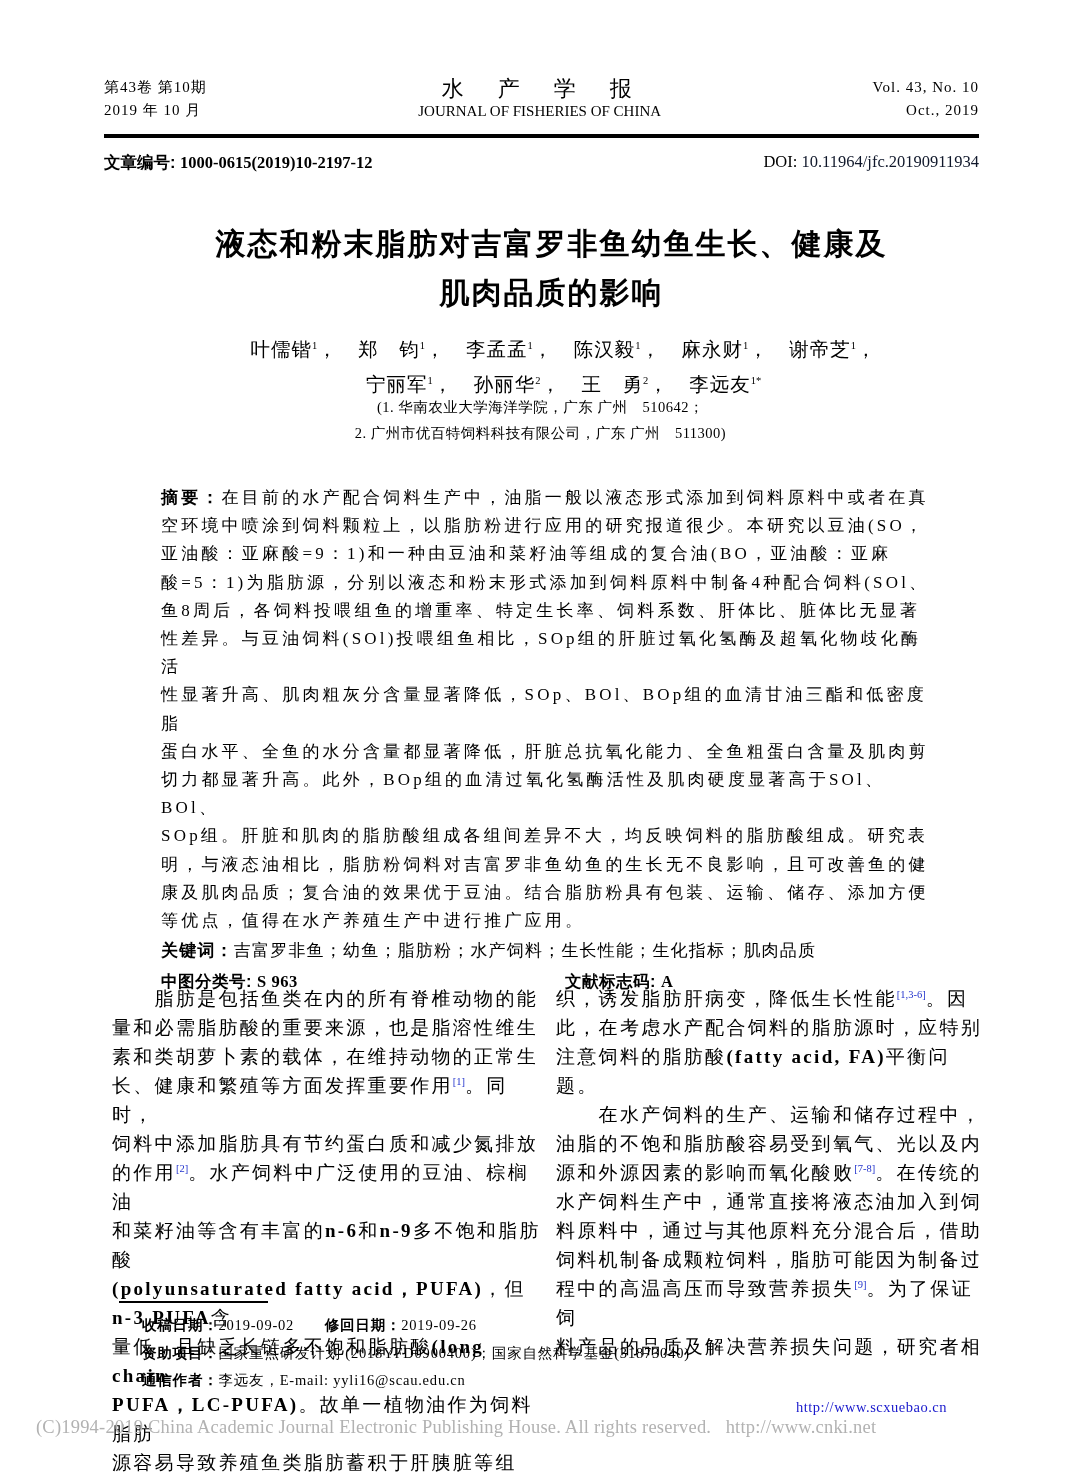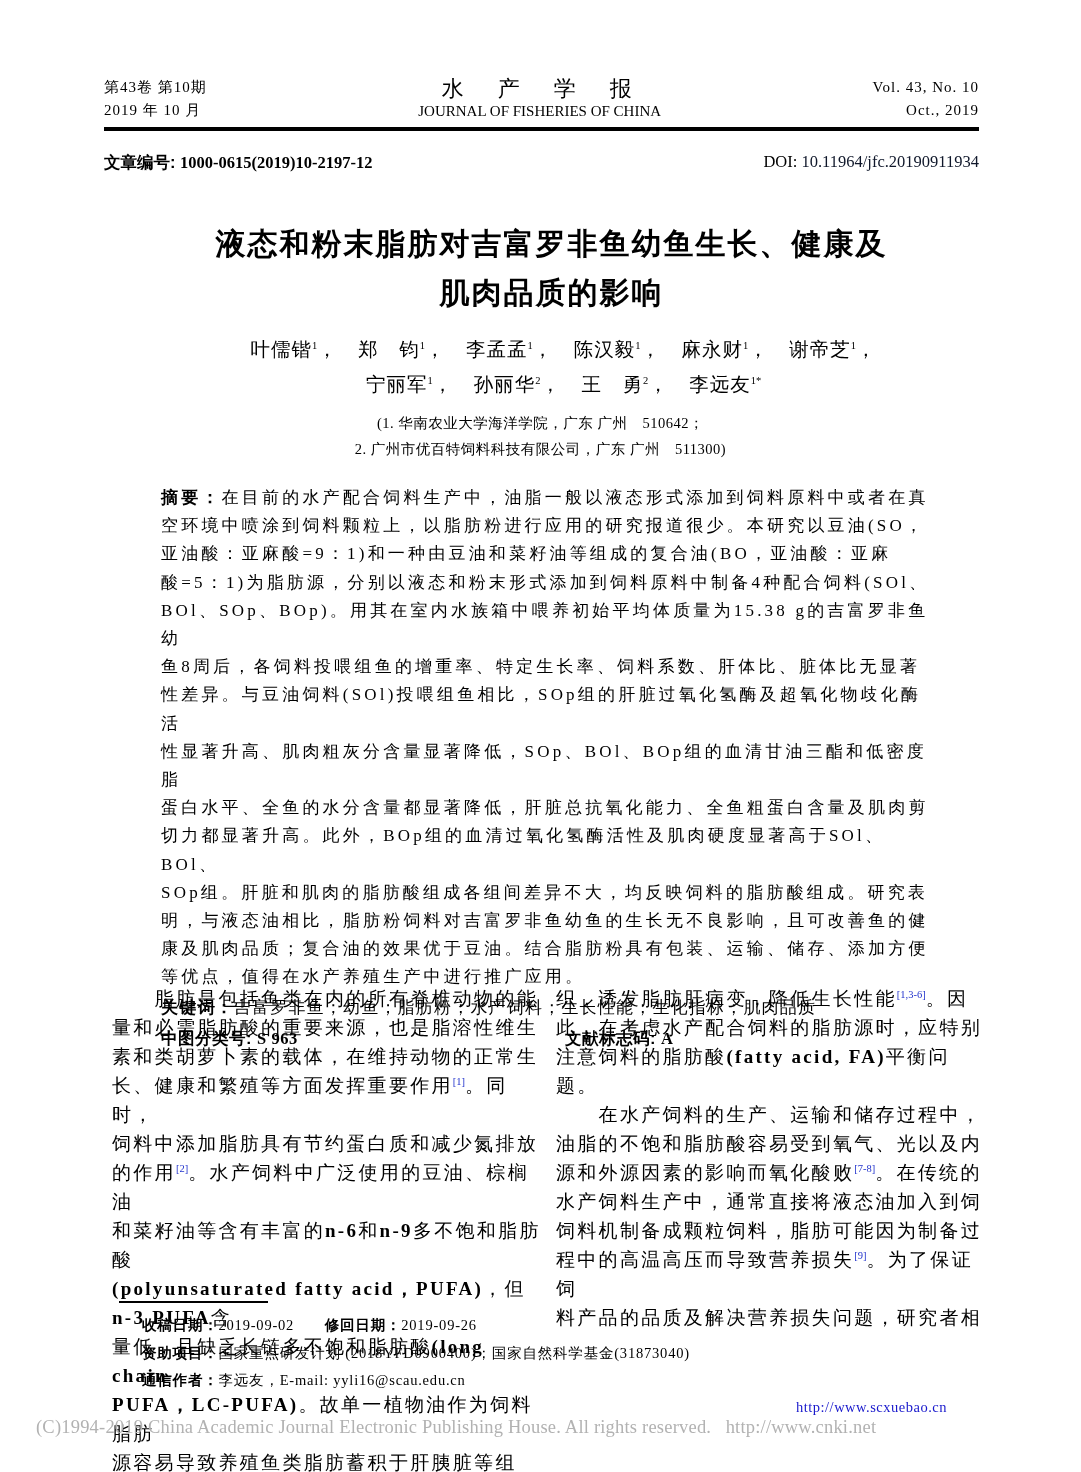--- a/index.html
+++ b/index.html
@@ -6,39 +6,39 @@
   .page{position:relative;width:1081px;height:1472px;background:#fff;color:#000;
         font-family:"Liberation Serif","DejaVu Serif",serif;overflow:hidden;}
   .tl{display:block;}
   .b{font-weight:bold;}
   .h{font-weight:bold;font-family:"Liberation Sans","DejaVu Sans",sans-serif;}
   sup{font-size:10.5px;line-height:0;vertical-align:super;letter-spacing:0;}
 
   
   .hdr{position:absolute;top:76px;left:104px;width:875px;display:flex;
        justify-content:space-between;align-items:flex-start;
-       border-bottom:4px solid #000;padding-bottom:5px;}
+       border-bottom:4px solid #000;padding-bottom:12px;}
   .hcol .tl{font-size:15px;line-height:23px;letter-spacing:1px;}
   .hcol.right{text-align:right;}
   .hcenter{text-align:center;}
   .jt{font-size:22px;line-height:25px;letter-spacing:6px;}
   .jte{font-size:15px;line-height:21px;}
 
   
   .meta{position:absolute;top:151px;left:104px;width:875px;display:flex;
         justify-content:space-between;}
   .meta .tl{font-size:16.5px;line-height:22px;}
 
   
   .title{position:absolute;top:208px;left:0;width:100%;margin:11px;text-align:center;
          font-family:"Liberation Sans","DejaVu Sans",sans-serif;font-weight:bold;}
   .title .tl{font-size:30px;line-height:49px;letter-spacing:2px;}
   .authors{position:absolute;top:332px;left:0;width:100%;text-align:center;}
   .authors .tl{font-size:19.5px;line-height:35px;letter-spacing:1px;padding-left:46px;}
-  .affil{position:absolute;top:410px;left:0;width:100%;text-align:center;}
+  .affil{position:absolute;top:394px;left:0;width:100%;text-align:center;}
   .affil .tl{font-size:14.5px;line-height:26px;letter-spacing:0.5px;}
 
   
   .absarea{position:absolute;top:484px;left:161px;width:778px;}
   .abs .tl{font-size:17px;line-height:28.2px;letter-spacing:3.2px;}
   .kw .tl{font-size:17px;line-height:28px;letter-spacing:1.2px;margin-top:2px;}
   .clcrow{display:flex;margin-top:2px;}
   .clc{width:404px;}
   .clc .tl,.dcode .tl{font-size:16.5px;line-height:28px;letter-spacing:0.5px;}
 
@@ -101,21 +101,20 @@
       <div class="tl"><span>(1. 华南农业大学海洋学院，广东 广州　510642；</span></div>
       <div class="tl"><span>2. 广州市优百特饲料科技有限公司，广东 广州　511300)</span></div>
     </div>
 
   <section class="absarea">
     <div class="abs">
         <div class="tl"><span class="h">摘要：</span><span>在目前的水产配合饲料生产中，油脂一般以液态形式添加到饲料原料中或者在真</span></div>
         <div class="tl"><span>空环境中喷涂到饲料颗粒上，以脂肪粉进行应用的研究报道很少。本研究以豆油(SO，</span></div>
         <div class="tl"><span>亚油酸：亚麻酸=9：1)和一种由豆油和菜籽油等组成的复合油(BO，亚油酸：亚麻</span></div>
         <div class="tl"><span>酸=5：1)为脂肪源，分别以液态和粉末形式添加到饲料原料中制备4种配合饲料(SOl、</span></div>
-        <div class="tl"><span>BOl、SOp、BOp)。用其在室内水族箱中喂养初始平均体质量为15.38 g的吉富罗非鱼幼</span></div>
         <div class="tl"><span>鱼8周后，各饲料投喂组鱼的增重率、特定生长率、饲料系数、肝体比、脏体比无显著</span></div>
         <div class="tl"><span>性差异。与豆油饲料(SOl)投喂组鱼相比，SOp组的肝脏过氧化氢酶及超氧化物歧化酶活</span></div>
         <div class="tl"><span>性显著升高、肌肉粗灰分含量显著降低，SOp、BOl、BOp组的血清甘油三酯和低密度脂</span></div>
         <div class="tl"><span>蛋白水平、全鱼的水分含量都显著降低，肝脏总抗氧化能力、全鱼粗蛋白含量及肌肉剪</span></div>
         <div class="tl"><span>切力都显著升高。此外，BOp组的血清过氧化氢酶活性及肌肉硬度显著高于SOl、BOl、</span></div>
         <div class="tl"><span>SOp组。肝脏和肌肉的脂肪酸组成各组间差异不大，均反映饲料的脂肪酸组成。研究表</span></div>
         <div class="tl"><span>明，与液态油相比，脂肪粉饲料对吉富罗非鱼幼鱼的生长无不良影响，且可改善鱼的健</span></div>
         <div class="tl"><span>康及肌肉品质；复合油的效果优于豆油。结合脂肪粉具有包装、运输、储存、添加方便</span></div>
         <div class="tl"><span>等优点，值得在水产养殖生产中进行推广应用。</span></div>
       </div>
@@ -146,20 +145,21 @@
       <div class="tl"><span>源容易导致养殖鱼类脂肪蓄积于肝胰脏等组</span></div>
     </div>
   <div class="col colR">
       <div class="tl"><span>织，诱发脂肪肝病变，降低生长性能</span><sup style="color: rgb(34, 51, 204);">[1,3-6]</sup><span>。因</span></div>
       <div class="tl"><span>此，在考虑水产配合饲料的脂肪源时，应特别</span></div>
       <div class="tl"><span>注意饲料的脂肪酸</span><span class="b">(fatty acid, FA)</span><span>平衡问题。</span></div>
       <div class="tl"><span>　　在水产饲料的生产、运输和储存过程中，</span></div>
       <div class="tl"><span>油脂的不饱和脂肪酸容易受到氧气、光以及内</span></div>
       <div class="tl"><span>源和外源因素的影响而氧化酸败</span><sup style="color: rgb(34, 51, 204);">[7-8]</sup><span>。在传统的</span></div>
       <div class="tl"><span>水产饲料生产中，通常直接将液态油加入到饲</span></div>
+      <div class="tl"><span>料原料中，通过与其他原料充分混合后，借助</span></div>
       <div class="tl"><span>饲料机制备成颗粒饲料，脂肪可能因为制备过</span></div>
       <div class="tl"><span>程中的高温高压而导致营养损失</span><sup style="color: rgb(34, 51, 204);">[9]</sup><span>。为了保证饲</span></div>
       <div class="tl"><span>料产品的品质及解决营养损失问题，研究者相</span></div>
     </div>
 
   <div class="fnrule"></div>
   <div class="fnotes">
       <div class="tl"><span class="h">收稿日期：</span><span>2019-09-02　　</span><span class="h">修回日期：</span><span>2019-09-26</span></div>
       <div class="tl"><span class="h">资助项目：</span><span>国家重点研发计划 (2018YFD0900400)；国家自然科学基金(31873040)</span></div>
       <div class="tl"><span class="h">通信作者：</span><span>李远友，E-mail: yyli16@scau.edu.cn</span></div>

